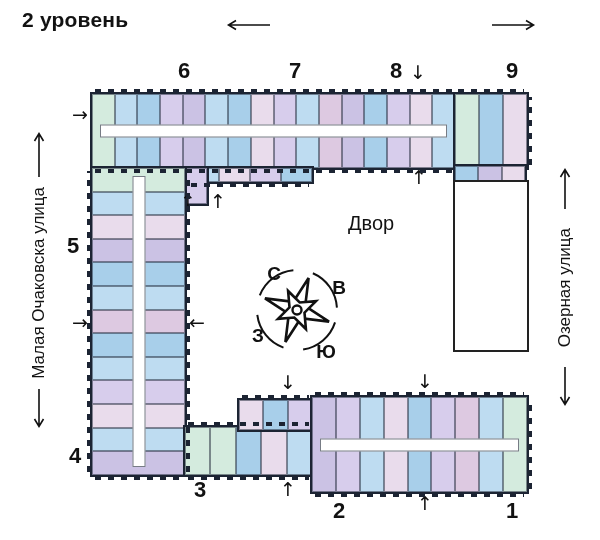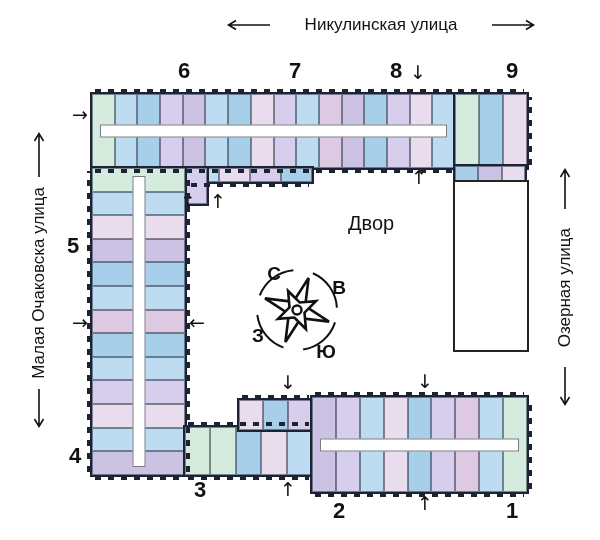--- a/index.html
+++ b/index.html
@@ -39,26 +39,26 @@
   
   .ent{position:absolute;font-family:"DejaVu Sans",sans-serif;font-size:19px;line-height:22px;
        width:16px;text-align:center;color:#101010;}
   svg{display:block;}
 </style>
 </head>
 <body>
 
 <div id="stage">
 
+  <div class="abs title">2 уровень</div>
 
   <div class="abs street-top">
     <svg width="46" height="12" viewBox="0 0 46 12">
       <path d="M45,6 H4 M11,1.5 L3.5,6 L11,10.5" fill="none" stroke="#111" stroke-width="1.6"></path>
     </svg>
-    <span class="lbl">Никулинская улица</span>
     <svg width="46" height="12" viewBox="0 0 46 12">
       <path d="M1,6 H42 M35,1.5 L42.5,6 L35,10.5" fill="none" stroke="#111" stroke-width="1.6"></path>
     </svg>
   </div>
 
   <div class="abs street-side street-left">
     <svg width="12" height="48" viewBox="0 0 12 48">
       <path d="M6,47 V4 M1.5,11 L6,3.5 L10.5,11" fill="none" stroke="#111" stroke-width="1.6"></path>
     </svg>
     <span class="vlabel">Малая Очаковска улица</span>

